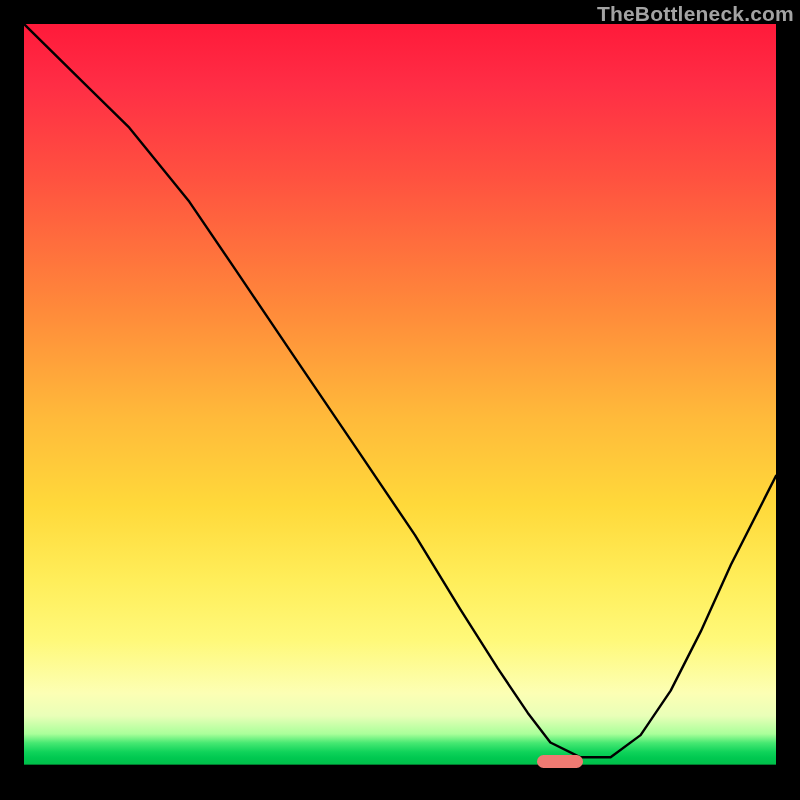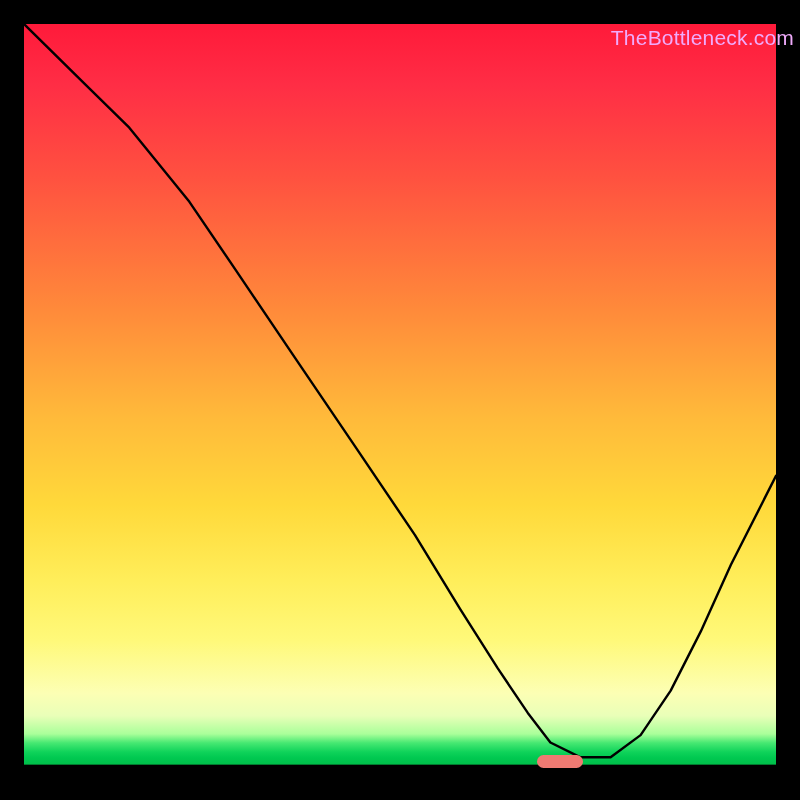--- a/index.html
+++ b/index.html
@@ -60,25 +60,24 @@
     position: absolute;
     width: 46px;
     height: 13px;
     border-radius: 7px;
     pointer-events: none;
   }
   .watermark {
     position: absolute;
     top: 2px;
     right: 6px;
-    color: #f0abfc;
+    color: #a3a3a3;
     font-size: 21px;
-    font-weight: 400;
+    font-weight: 700;
     letter-spacing: 0.2px;
-    margin-top: 24px;
   }
 </style>
 </head>
 <body>
 
 <div class="chart-frame">
   <div class="plot-area"></div>
 
   <svg class="curve" viewBox="0 0 752 752" preserveAspectRatio="none">
     <path id="curve-path" d="M0.0 0.0 L60.2 59.3 L105.3 103.7 L165.4 177.8 L210.6 244.4 L270.7 333.3 L330.9 422.2 L391.0 511.1 L436.2 585.2 L473.8 644.4 L503.8 688.9 L526.4 718.5 L556.5 733.3 L586.6 733.3 L616.6 711.1 L646.7 666.6 L676.8 607.4 L706.9 540.7 L737.0 481.5 L752.0 451.8" fill="none" stroke="#000" stroke-width="2.4" stroke-linecap="round" stroke-linejoin="round"></path>

